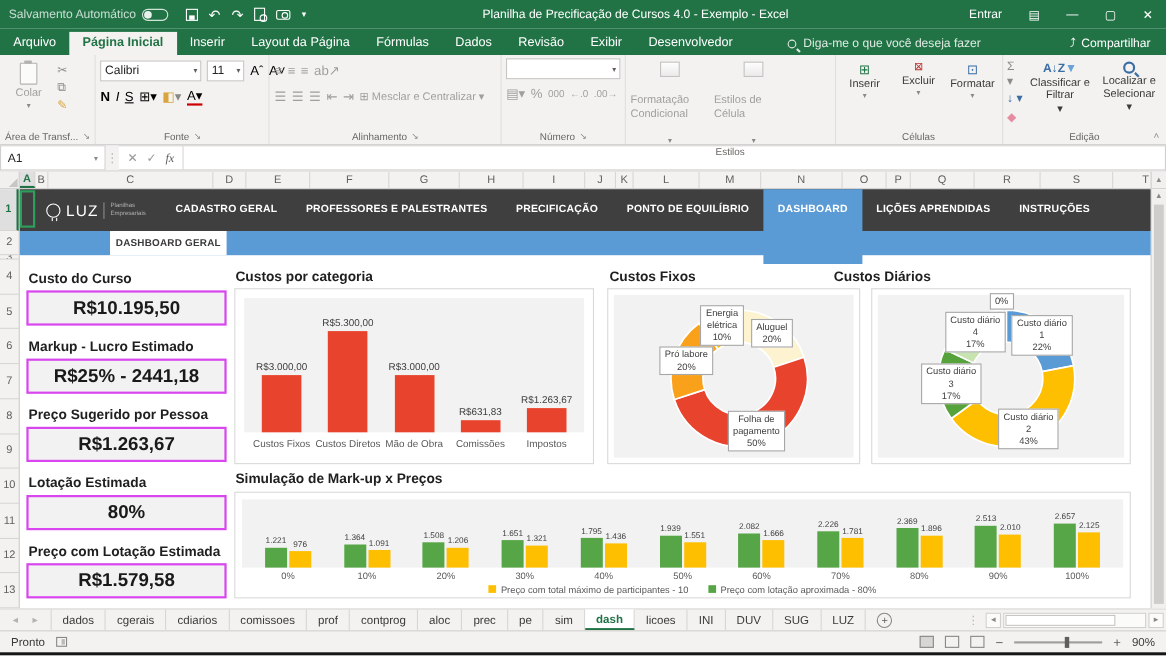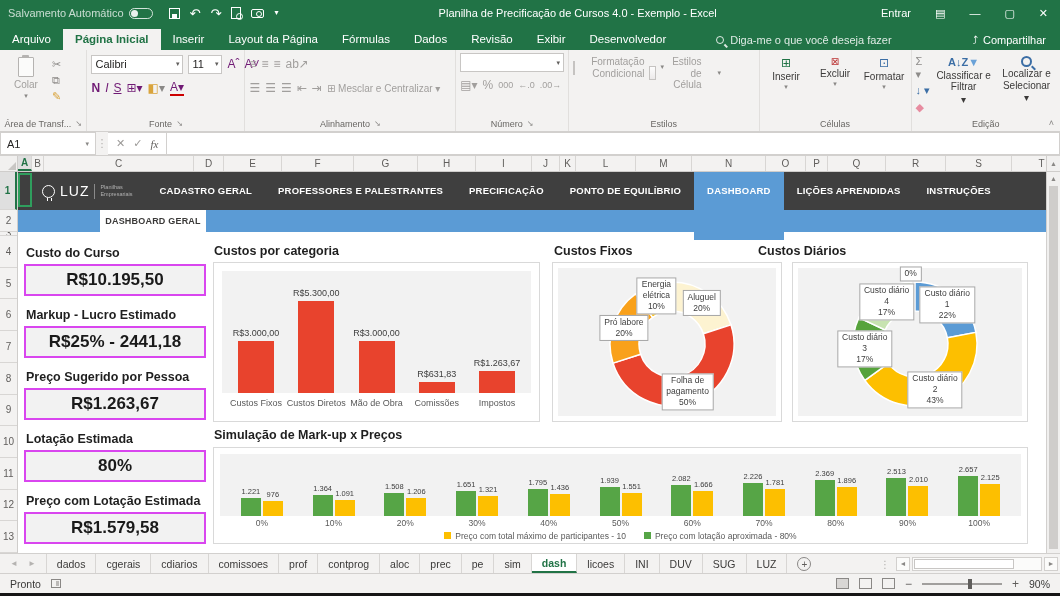--- a/index.html
+++ b/index.html
@@ -40,23 +40,23 @@
   .rgroup .glabel { height:15px; font-size:9px; color:#696764; text-align:center; display:flex; align-items:center; justify-content:center; gap:4px; }
   .launch { font-size:8px; color:#8a8886; }
   .bigbtn { display:flex; flex-direction:column; align-items:center; justify-content:center; width:44px; padding-top:4px; gap:2px; color:#a19f9d; font-size:10px; }
   .clipboard { width:16px; height:20px; border:1.5px solid #b5b3b1; background:#fbfbfa; position:relative; border-radius:1px; }
   .clipboard::before { content:""; position:absolute; top:-3px; left:3px; width:7px; height:3px; background:#b5b3b1; border-radius:1px; }
   .minicol { display:flex; flex-direction:column; gap:3px; padding-top:5px; }
   .sbtn { font-size:11px; color:#8d8b89; line-height:1.2; }
   .combo { background:#fff; border:1px solid #c8c6c4; height:19px; display:flex; align-items:center; font-size:11px; color:#252423; padding:0 3px; gap:3px; }
   .combo .dd { margin-left:auto; font-size:7px; color:#605e5c; }
   .frow { display:flex; gap:5px; align-items:center; height:22px; }
-  .ftool { font-size:12px; color:#701a75; }
+  .ftool { font-size:12px; color:#000000; }
   .dim { color:#a19f9d; }
-  .stackbtn { display:flex; flex-direction:row; align-items:center; width:72px; gap:16px; font-size:10px; color:#a19f9d; text-align:right; line-height:1.15; padding-top:3px; }
+  .stackbtn { display:flex; flex-direction:column; align-items:center; width:72px; gap:16px; font-size:10px; color:#a19f9d; text-align:left; line-height:1.15; padding-top:3px; }
   .sticon { width:18px; height:14px; border:1px solid #c5c3c1; background:linear-gradient(#fdfdfd,#eceaea); position:relative; }
   .medbtn { display:flex; flex-direction:column; align-items:center; width:48px; gap:1px; font-size:10px; color:#3b3a39; padding-top:3px; }
   .medbtn .dd, .stackbtn .dd, .bigbtn .dd { font-size:7px; color:#8a8886; }
   .ed-btn { display:flex; flex-direction:column; align-items:center; width:62px; gap:1px; font-size:10px; color:#3b3a39; text-align:center; line-height:1.15; padding-top:3px; }
   .collapse { position:absolute; right:6px; bottom:3px; font-size:9px; color:#8a8886; }
 
   
   .fbar { height:24px; background:#f3f2f1; display:flex; align-items:stretch; border-bottom:1px solid #d2d0ce; }
   .namebox { width:96px; background:#fff; border:1px solid #d2d0ce; display:flex; align-items:center; padding:0 6px; gap:4px; font-size:11px; color:#252423; }
   .namebox .dd { margin-left:auto; font-size:7px; color:#8a8886; }

